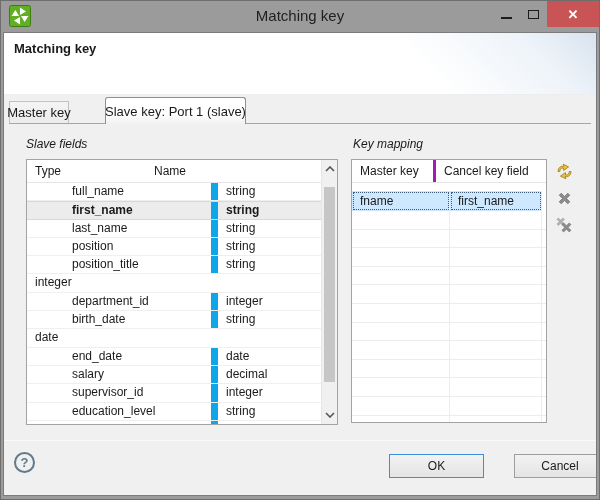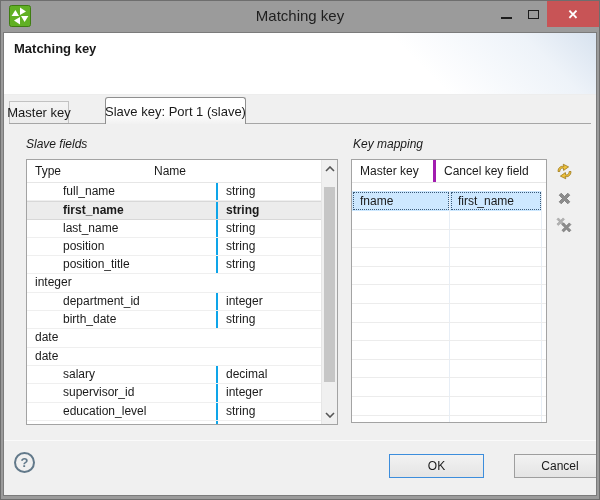--- a/index.html
+++ b/index.html
@@ -53,21 +53,21 @@
   .thead { display:flex; height:23px; line-height:22px; background:#fff;
     border-bottom:1px solid #e6e6e6; }
   .th { padding-left:8px; overflow:hidden; }
   .th-name { width:191px; }
   .th-type { flex:1; }
   .th-master { width:84px; border-right:3px solid #a21caf; }
   .th-slave  { flex:1; }
 
   .sf-body { position:absolute; left:0; top:23px; right:16px; bottom:0; overflow:hidden; }
   .sf-row { display:flex; height:18.31px; line-height:17.5px; border-bottom:1px solid #efefef; }
-  .sf-name { width:191px; padding-left:36px; border-right:2px solid #0ea5e9; overflow:hidden; }
+  .sf-name { width:191px; padding-left:45px; border-right:7px solid #0ea5e9; overflow:hidden; }
   .sf-type { flex:1; padding-left:8px; overflow:hidden; }
   .sf-row.selected { background:#ececec; border-top:1px solid #d8d8d8; border-bottom:1px solid #d8d8d8; font-weight:bold; }
 
   .km-body { position:absolute; left:0; top:23px; right:0; bottom:0; overflow:hidden; }
   .km-row { display:flex; height:18.6px; line-height:18px; border-bottom:1px solid #ececec; }
   .km-cell { overflow:hidden; padding-left:8px; }
   .km-master { width:98px; border-right:1px solid #e7eef6; }
   .km-slave  { width:92px; border-right:1px solid #e7eef6; }
   .km-fill   { flex:1; padding:0; }
   .km-row.selected { height:28px; line-height:20px; border-bottom:none;align-items:flex-end; }
@@ -178,20 +178,21 @@
             <div class="sf-type">integer</div>
           </div>
           <div class="sf-row">
             <div class="sf-name">birth_date</div>
             <div class="sf-type">string</div>
           </div>
           <div class="sf-row">
             <div class="sf-type">date</div>
           </div>
           <div class="sf-row">
+            <div class="sf-name">end_date</div>
             <div class="sf-type">date</div>
           </div>
           <div class="sf-row">
             <div class="sf-name">salary</div>
             <div class="sf-type">decimal</div>
           </div>
           <div class="sf-row">
             <div class="sf-name">supervisor_id</div>
             <div class="sf-type">integer</div>
           </div>

